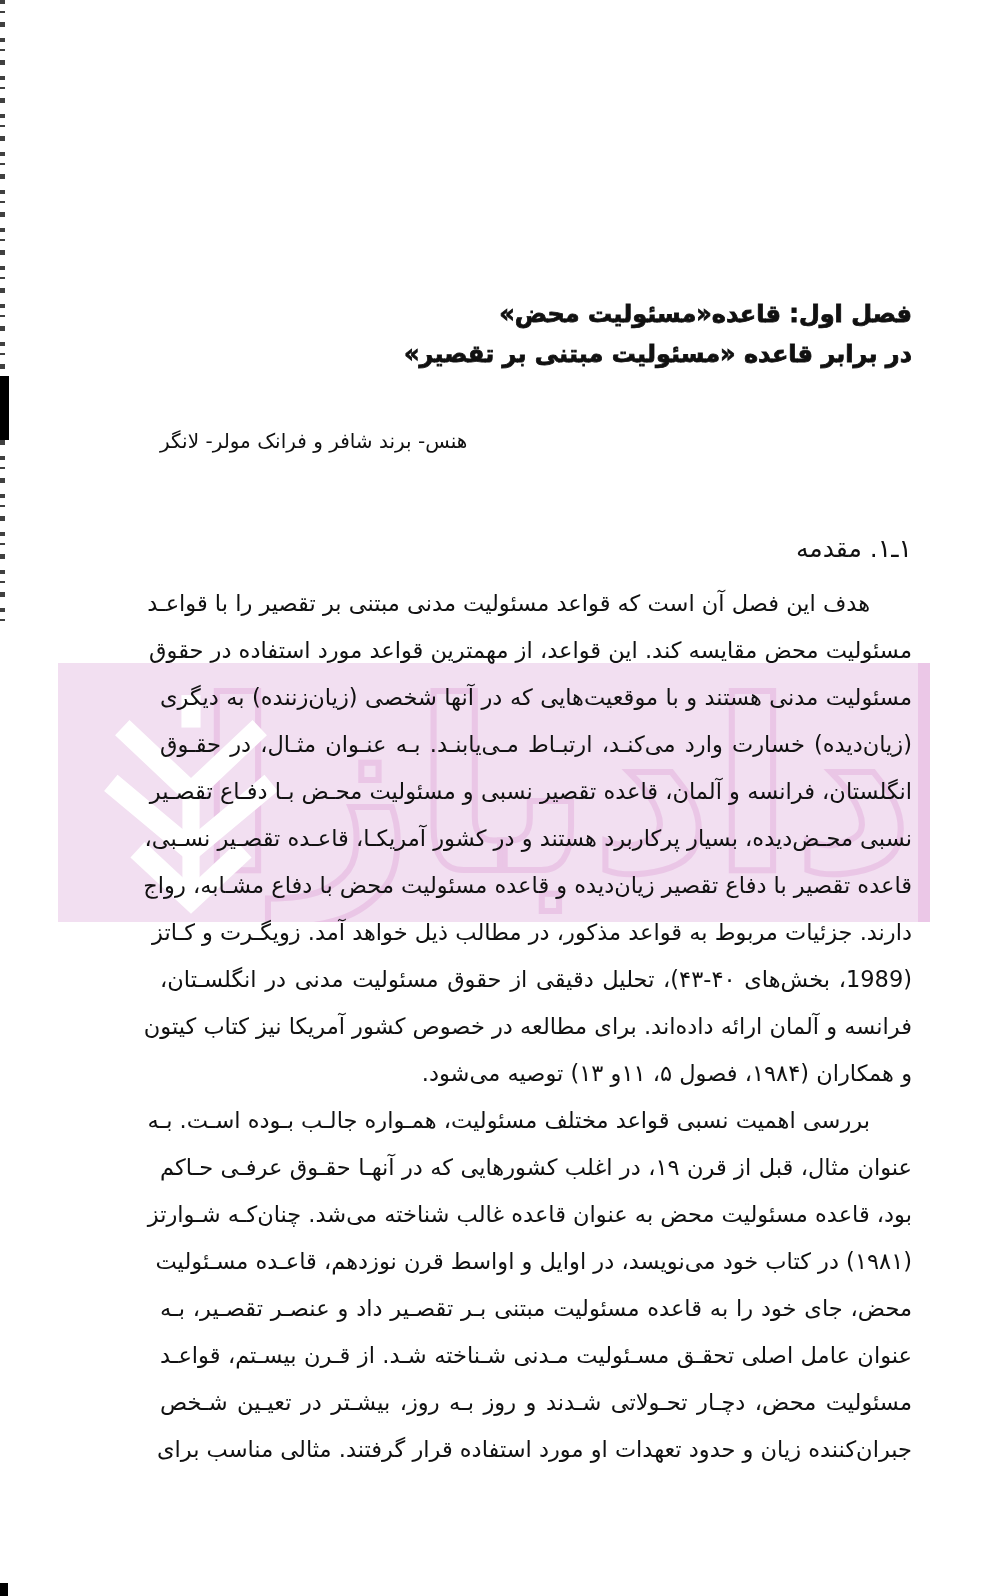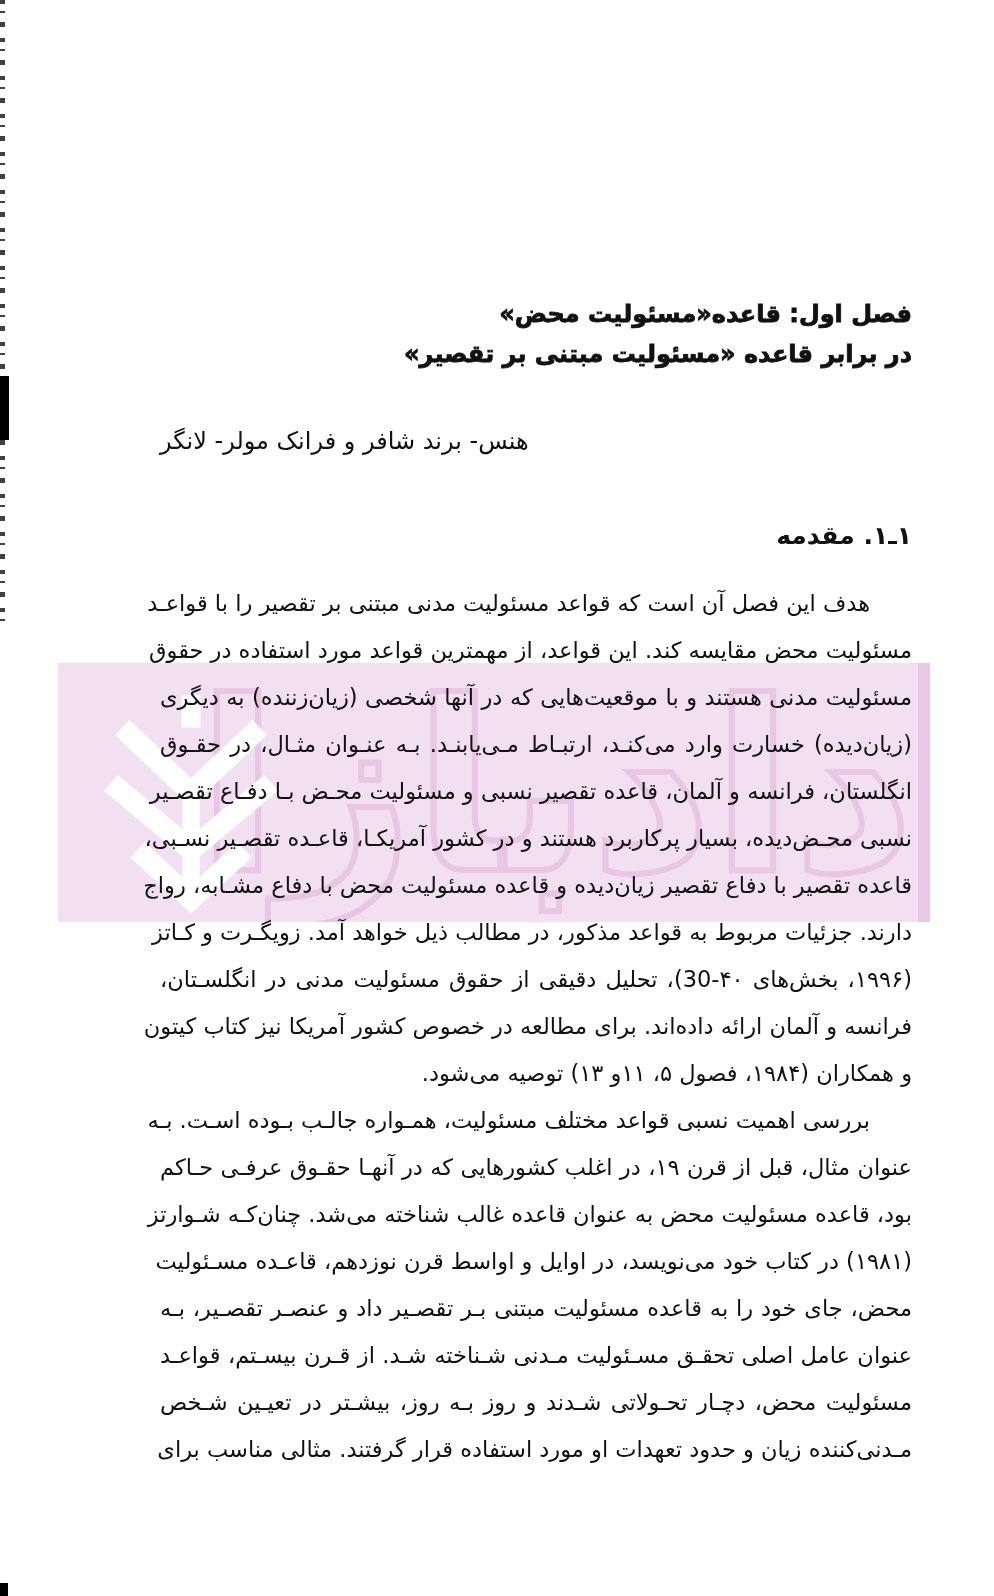--- a/index.html
+++ b/index.html
@@ -33,22 +33,22 @@
   }
   .wm-bar{position:absolute;right:0;top:0;width:12px;height:100%;background:#ebc7e7;}
   .wm-logo{position:absolute;left:28px;top:4px;}
 
   
   .content{position:absolute;left:160px;top:0;width:752px;z-index:2;}
   .abs{position:absolute;left:0;width:752px;direction:rtl;}
   .title-line{font-size:24px;font-weight:bold;text-align:right;line-height:48px;-webkit-text-stroke:0.8px #111;}
   .t1{top:290px;}
   .t2{top:330px;}
-  .author{top:419px;font-size:24px;text-align:left;line-height:44px;}
-  .heading{top:516px;font-size:25px;font-weight:bold;text-align:right;line-height:40px;}
+  .author{top:419px;font-size:20px;text-align:left;line-height:44px;}
+  .heading{top:529px;font-size:25px;font-weight:normal;text-align:right;line-height:40px;}
   .body-block{top:580px;}
   .bl{
     direction:rtl;height:47px;line-height:47px;font-size:22.5px;
     text-align:justify;text-align-last:justify;white-space:nowrap;
   }
   .bl.first{padding-right:42px;}
   .bl.last{text-align-last:right;}
 </style>
 </head>
 <body>
@@ -84,28 +84,28 @@
 
     <div class="abs body-block">
       <div class="bl first">هدف این فصل آن است که قواعد مسئولیت مدنی مبتنی بر تقصیر را با قواعـد</div>
       <div class="bl">مسئولیت محض مقایسه کند. این قواعد، از مهمترین قواعد مورد استفاده در حقوق</div>
       <div class="bl">مسئولیت مدنی هستند و با موقعیت‌هایی که در آنها شخصی (زیان‌زننده) به دیگری</div>
       <div class="bl">(زیان‌دیده) خسارت وارد می‌کنـد، ارتبـاط مـی‌یابنـد. بـه عنـوان مثـال، در حقـوق</div>
       <div class="bl">انگلستان، فرانسه و آلمان، قاعده تقصیر نسبی و مسئولیت محـض بـا دفـاع تقصـیر</div>
       <div class="bl">نسبی محـض‌دیده، بسیار پرکاربرد هستند و در کشور آمریکـا، قاعـده تقصـیر نسـبی،</div>
       <div class="bl">قاعده تقصیر با دفاع تقصیر زیان‌دیده و قاعده مسئولیت محض با دفاع مشـابه، رواج</div>
       <div class="bl">دارند. جزئیات مربوط به قواعد مذکور، در مطالب ذیل خواهد آمد. زویگـرت و کـاتز</div>
-      <div class="bl">(۱۹۹۶، بخش‌های ۴۰-30)، تحلیل دقیقی از حقوق مسئولیت مدنی در انگلسـتان،</div>
+      <div class="bl">(1989، بخش‌های ۴۰-۴۳)، تحلیل دقیقی از حقوق مسئولیت مدنی در انگلسـتان،</div>
       <div class="bl">فرانسه و آلمان ارائه داده‌اند. برای مطالعه در خصوص کشور آمریکا نیز کتاب کیتون</div>
       <div class="bl last">و همکاران (۱۹۸۴، فصول ۵، ۱۱و ۱۳) توصیه می‌شود.</div>
 
       <div class="bl first">بررسی اهمیت نسبی قواعد مختلف مسئولیت، همـواره جالـب بـوده اسـت. بـه</div>
       <div class="bl">عنوان مثال، قبل از قرن ۱۹، در اغلب کشورهایی که در آنهـا حقـوق عرفـی حـاکم</div>
       <div class="bl">بود، قاعده مسئولیت محض به عنوان قاعده غالب شناخته می‌شد. چنان‌کـه شـوارتز</div>
       <div class="bl">(۱۹۸۱) در کتاب خود می‌نویسد، در اوایل و اواسط قرن نوزدهم، قاعـده مسـئولیت</div>
       <div class="bl">محض، جای خود را به قاعده مسئولیت مبتنی بـر تقصـیر داد و عنصـر تقصـیر، بـه</div>
       <div class="bl">عنوان عامل اصلی تحقـق مسـئولیت مـدنی شـناخته شـد. از قـرن بیسـتم، قواعـد</div>
       <div class="bl">مسئولیت محض، دچـار تحـولاتی شـدند و روز بـه روز، بیشـتر در تعیـین شـخص</div>
-      <div class="bl">مـدنی‌کننده زیان و حدود تعهدات او مورد استفاده قرار گرفتند. مثالی مناسب برای</div>
+      <div class="bl">جبران‌کننده زیان و حدود تعهدات او مورد استفاده قرار گرفتند. مثالی مناسب برای</div>
     </div>
 
   </div>
 </div>
 
 </body></html>

